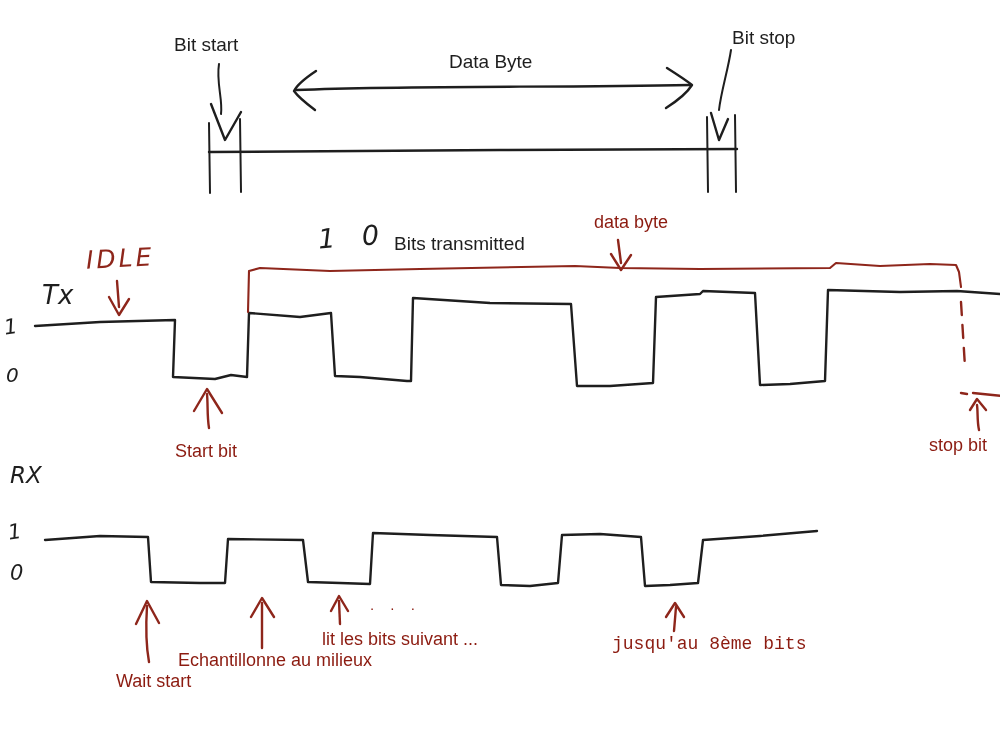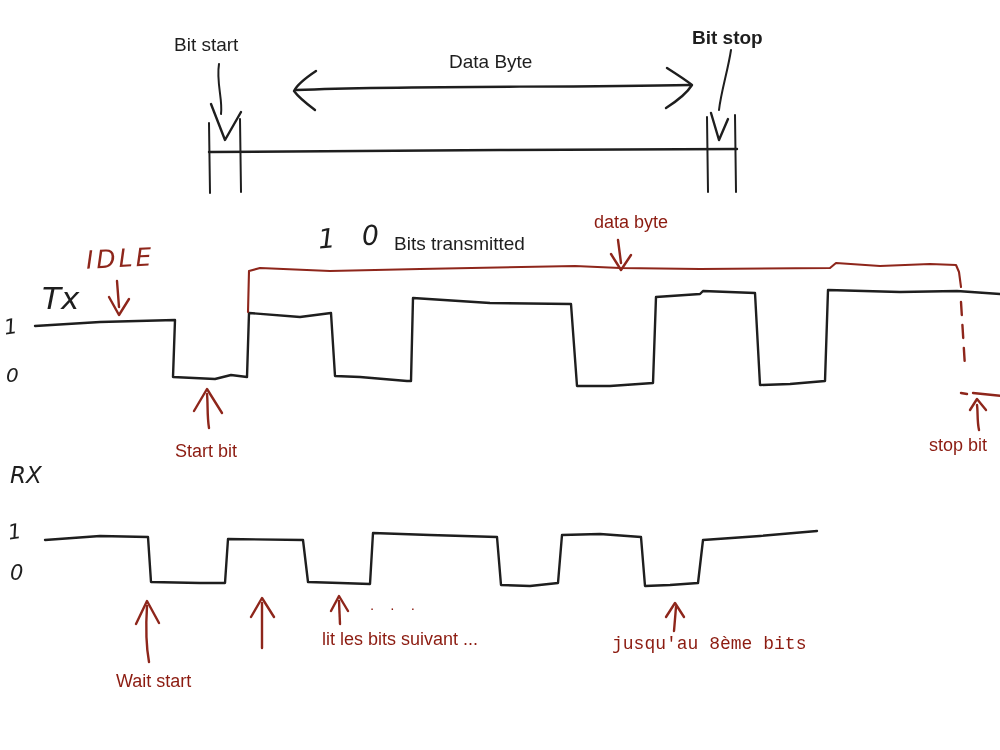--- a/index.html
+++ b/index.html
@@ -59,33 +59,34 @@
     <path class="red" d="M262,648 L262,603"></path>
     <path class="red" d="M251,617 L262,598 L274,617"></path>
     <path class="red" d="M340,624 L339,601"></path>
     <path class="red" d="M331,611 L339,596 L348,611"></path>
     <path class="red" d="M674,631 L676,607"></path>
     <path class="red" d="M666,617 L675,603 L684,617"></path>
   </svg>
 
   <div class="label" style="left:174px;top:34px;">Bit start</div>
   <div class="label" style="left:449px;top:51px;">Data Byte</div>
-  <div class="label" style="left:692px;top:27px;font-weight:bold;">Bit stop</div>
+  <div class="label" style="left:732px;top:27px;">Bit stop</div>
   <div class="label" style="left:394px;top:233px;">Bits transmitted</div>
 
   <div class="label hand" style="left:86px;top:244px;font-size:25px;letter-spacing:3px;color:#8e261b;transform:rotate(-3deg);">IDLE</div>
-  <div class="label hand" style="left:42px;top:280px;font-size:31px;">Tx</div>
+  <div class="label hand" style="left:42px;top:280px;font-size:26px;">Tx</div>
   <div class="label hand" style="left:4px;top:315px;font-size:21px;transform:rotate(-8deg);">1</div>
   <div class="label hand" style="left:6px;top:363px;font-size:20px;">0</div>
   <div class="label hand" style="left:318px;top:221px;font-size:27px;letter-spacing:9px;transform:rotate(-4deg);">1 0</div>
   <div class="label hand" style="left:10px;top:462px;font-size:23px;">RX</div>
   <div class="label hand" style="left:8px;top:520px;font-size:21px;transform:rotate(-8deg);">1</div>
   <div class="label hand" style="left:10px;top:561px;font-size:21px;">0</div>
 
   <div class="label red-label" style="left:594px;top:212px;">data byte</div>
   <div class="label red-label" style="left:175px;top:441px;">Start bit</div>
   <div class="label red-label" style="left:929px;top:435px;">stop bit</div>
   <div class="label red-label" style="left:116px;top:671px;text-align:center;">Wait start</div>
+  <div class="label red-label" style="left:178px;top:650px;">Echantillonne au milieux</div>
   <div class="label red-label" style="left:322px;top:629px;">lit les bits suivant ...</div>
   <div class="label red-label" style="left:612px;top:634px;font-family:Liberation Mono, monospace;">jusqu'au 8ème bits</div>
   <div class="label red-label" style="left:370px;top:596px;font-size:15px;letter-spacing:6px;">. . .</div>
 
 </div>
 
 </body></html>

